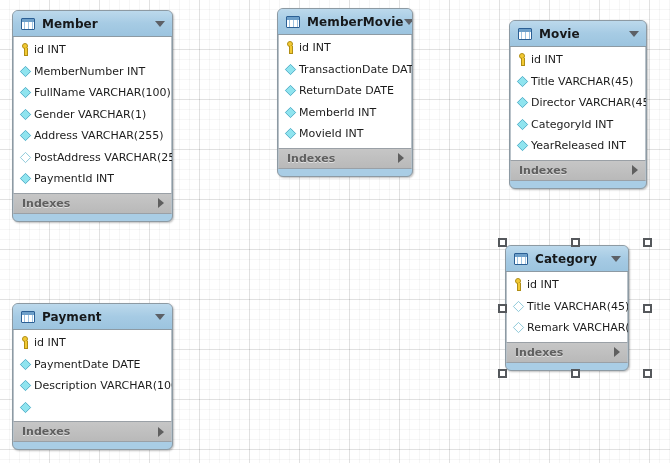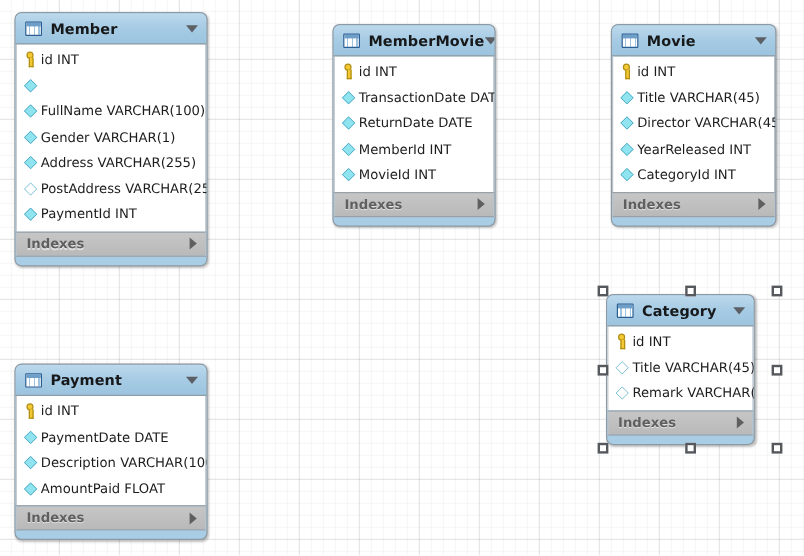--- a/index.html
+++ b/index.html
@@ -212,20 +212,21 @@
         <span class="tbl-title">Member</span>
         <span class="caret-down"></span>
       </div>
       <div class="tbl-body">
         <div class="col-row">
           <span class="ic-key"></span>
           <span class="col-label">id INT</span>
         </div>
         <div class="col-row">
           <span class="ic-diamond"></span>
+          <span class="col-label">MemberNumber INT</span>
         </div>
         <div class="col-row">
           <span class="ic-diamond"></span>
           <span class="col-label">FullName VARCHAR(100)</span>
         </div>
         <div class="col-row">
           <span class="ic-diamond"></span>
           <span class="col-label">Gender VARCHAR(1)</span>
         </div>
         <div class="col-row">
@@ -239,21 +240,21 @@
         <div class="col-row">
           <span class="ic-diamond"></span>
           <span class="col-label">PaymentId INT</span>
         </div>
       </div>
       <div class="tbl-indexes">
         <span class="idx-label">Indexes</span>
         <span class="caret-right"></span>
       </div>
     </div>
-    <div class="tbl" style="left: 277px; top: 20px; width: 136px;">
+    <div class="tbl" style="left: 277px; top: 8px; width: 136px;">
       <div class="tbl-header">
         <span class="tbl-icon"></span>
         <span class="tbl-title">MemberMovie</span>
         <span class="caret-down"></span>
       </div>
       <div class="tbl-body">
         <div class="col-row">
           <span class="ic-key"></span>
           <span class="col-label">id INT</span>
         </div>
@@ -293,25 +294,25 @@
         <div class="col-row">
           <span class="ic-diamond"></span>
           <span class="col-label">Title VARCHAR(45)</span>
         </div>
         <div class="col-row">
           <span class="ic-diamond"></span>
           <span class="col-label">Director VARCHAR(45)</span>
         </div>
         <div class="col-row">
           <span class="ic-diamond"></span>
+          <span class="col-label">CategoryId INT</span>
+        </div>
+        <div class="col-row">
+          <span class="ic-diamond"></span>
           <span class="col-label">YearReleased INT</span>
-        </div>
-        <div class="col-row">
-          <span class="ic-diamond"></span>
-          <span class="col-label">CategoryId INT</span>
         </div>
       </div>
       <div class="tbl-indexes">
         <span class="idx-label">Indexes</span>
         <span class="caret-right"></span>
       </div>
     </div>
     <div class="tbl" style="left: 505px; top: 245px; width: 124px;">
       <div class="tbl-header">
         <span class="tbl-icon"></span>
@@ -359,21 +360,20 @@
         <div class="col-row">
           <span class="ic-diamond"></span>
           <span class="col-label">PaymentDate DATE</span>
         </div>
         <div class="col-row">
           <span class="ic-diamond"></span>
           <span class="col-label">Description VARCHAR(100)</span>
         </div>
         <div class="col-row">
           <span class="ic-diamond"></span>
-          <span class="col-label">AmountPaid FLOAT</span>
         </div>
       </div>
       <div class="tbl-indexes">
         <span class="idx-label">Indexes</span>
         <span class="caret-right"></span>
       </div>
     </div>
   </div>
 
 </body></html>

